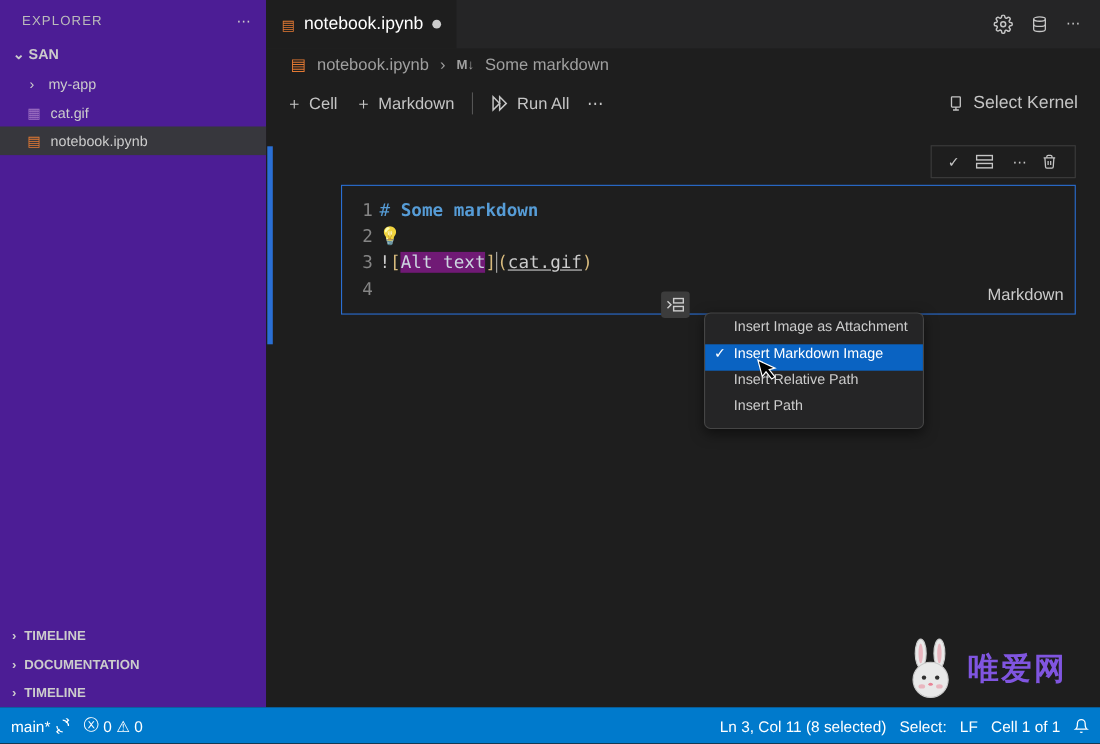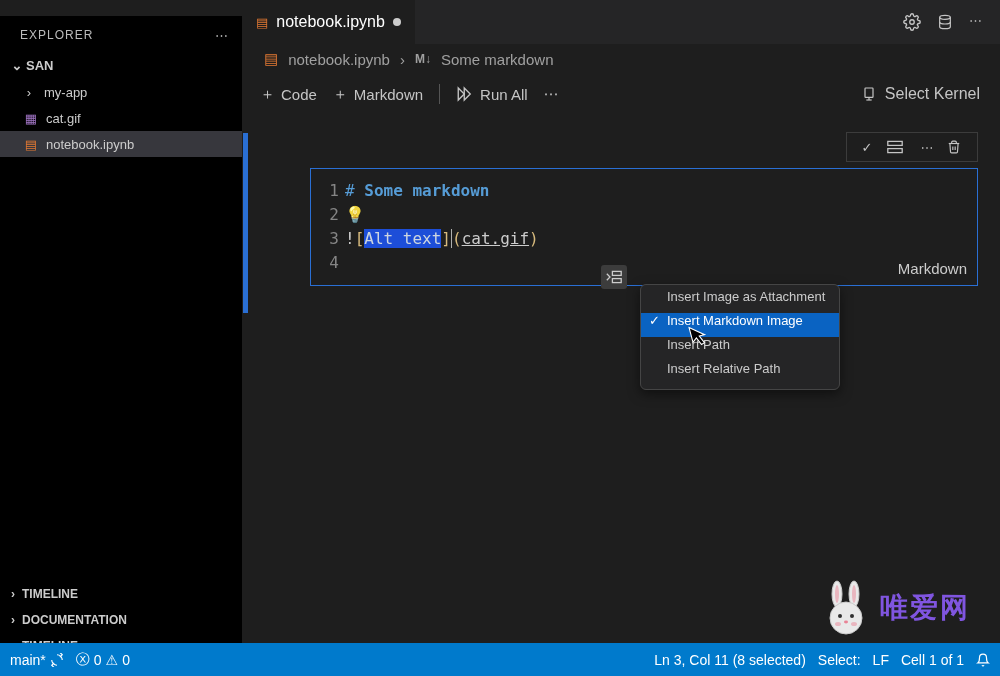--- a/index.html
+++ b/index.html
@@ -6,22 +6,22 @@
 body {
   width: 1000px; height: 676px;
   background: #1e1e1e;
   font-family: -apple-system, "Segoe UI", sans-serif;
   color: #cccccc;
   font-size: 13px;
   overflow: hidden;
   position: relative;
 }
 .sidebar {
-  position: absolute; left: 0; top: 16px; width: 242px; height: 643px;
-  background: #000000;
+  position: absolute; left: 0; top: 0; width: 242px; height: 643px;
+  background: #4c1d95;
   display: flex; flex-direction: column;
 }
 .explorer-header {
   display: flex; align-items: center; justify-content: space-between;
   padding: 8px 14px 8px 20px; height: 38px;
 }
 .explorer-title { font-size: 12px; letter-spacing: 1px; color: #bbbbbb; }
 .san-header {
   display: flex; align-items: center; padding: 4px 10px;
   font-weight: 600; font-size: 13px; color: #cccccc;
@@ -93,21 +93,21 @@
 .lineno {
   position: absolute; left: 8px; width: 20px; text-align: right;
   color: #858585; user-select: none;
 }
 .l1 { top: 10px; } .l2 { top: 34px; } .l3 { top: 58px; } .l4 { top: 82px; }
 .code-line { height: 24px; white-space: pre; }
 .hash { color: #569cd6; }
 .heading { color: #569cd6; font-weight: 600; }
 .bulb { color: #ffcc00; filter: grayscale(30%);}
 .bracket { color: #d7ba7d; }
-.sel { background: #1d4ed8; color: #cdd6e0; }
+.sel { background: #701a75; color: #cdd6e0; }
 .link { text-decoration: underline; color: #cccccc; }
 .cursor { border-right: 1px solid #aeafad; }
 .cell-type {
   position: absolute; right: 10px; bottom: 8px; color: #cccccc; font-size: 15px;
 }
 .widget {
   position: absolute; left: 290px; top: 96px;
   width: 26px; height: 24px; background: #3c3c3c;
   border-radius: 3px; display: flex; align-items: center; justify-content: center;
   color: #ccc;
@@ -219,21 +219,21 @@
     <span style="color:#e37933">▤</span>
     <span>notebook.ipynb</span>
     <span>›</span>
     <span style="font-size:12px;font-weight:700">M↓</span>
     <span>Some markdown</span>
   </div>
 
   <div class="toolbar">
     <div class="btn">
       <span>＋</span>
-      <span>Code</span>
+      <span>Cell</span>
     </div>
     <div class="btn">
       <span>＋</span>
       <span>Markdown</span>
     </div>
     <div class="sep"></div>
     <div class="btn">
       <span>
         <svg width="18" height="16" viewBox="0 0 24 20" fill="none" stroke="#c5c5c5" stroke-width="1.8">
             <polygon points="3,2 11,10 3,18"></polygon>
@@ -301,24 +301,24 @@
 
 <div class="context-menu">
   <div class="menu-item">
     <span>Insert Image as Attachment</span>
   </div>
   <div class="menu-item selected">
     <span class="check">✓</span>
     <span>Insert Markdown Image</span>
   </div>
   <div class="menu-item">
+    <span>Insert Relative Path</span>
+  </div>
+  <div class="menu-item">
     <span>Insert Path</span>
-  </div>
-  <div class="menu-item">
-    <span>Insert Relative Path</span>
   </div>
 </div>
 
 <div class="cursor-pointer">
   <svg width="18" height="22" viewBox="0 0 16 20">
       <path d="M1 1 L1 15 L5 12 L8 19 L11 18 L8 11 L13 11 Z" fill="#000" stroke="#fff" stroke-width="1"></path>
     </svg>
 </div>
 
 <div class="watermark">

